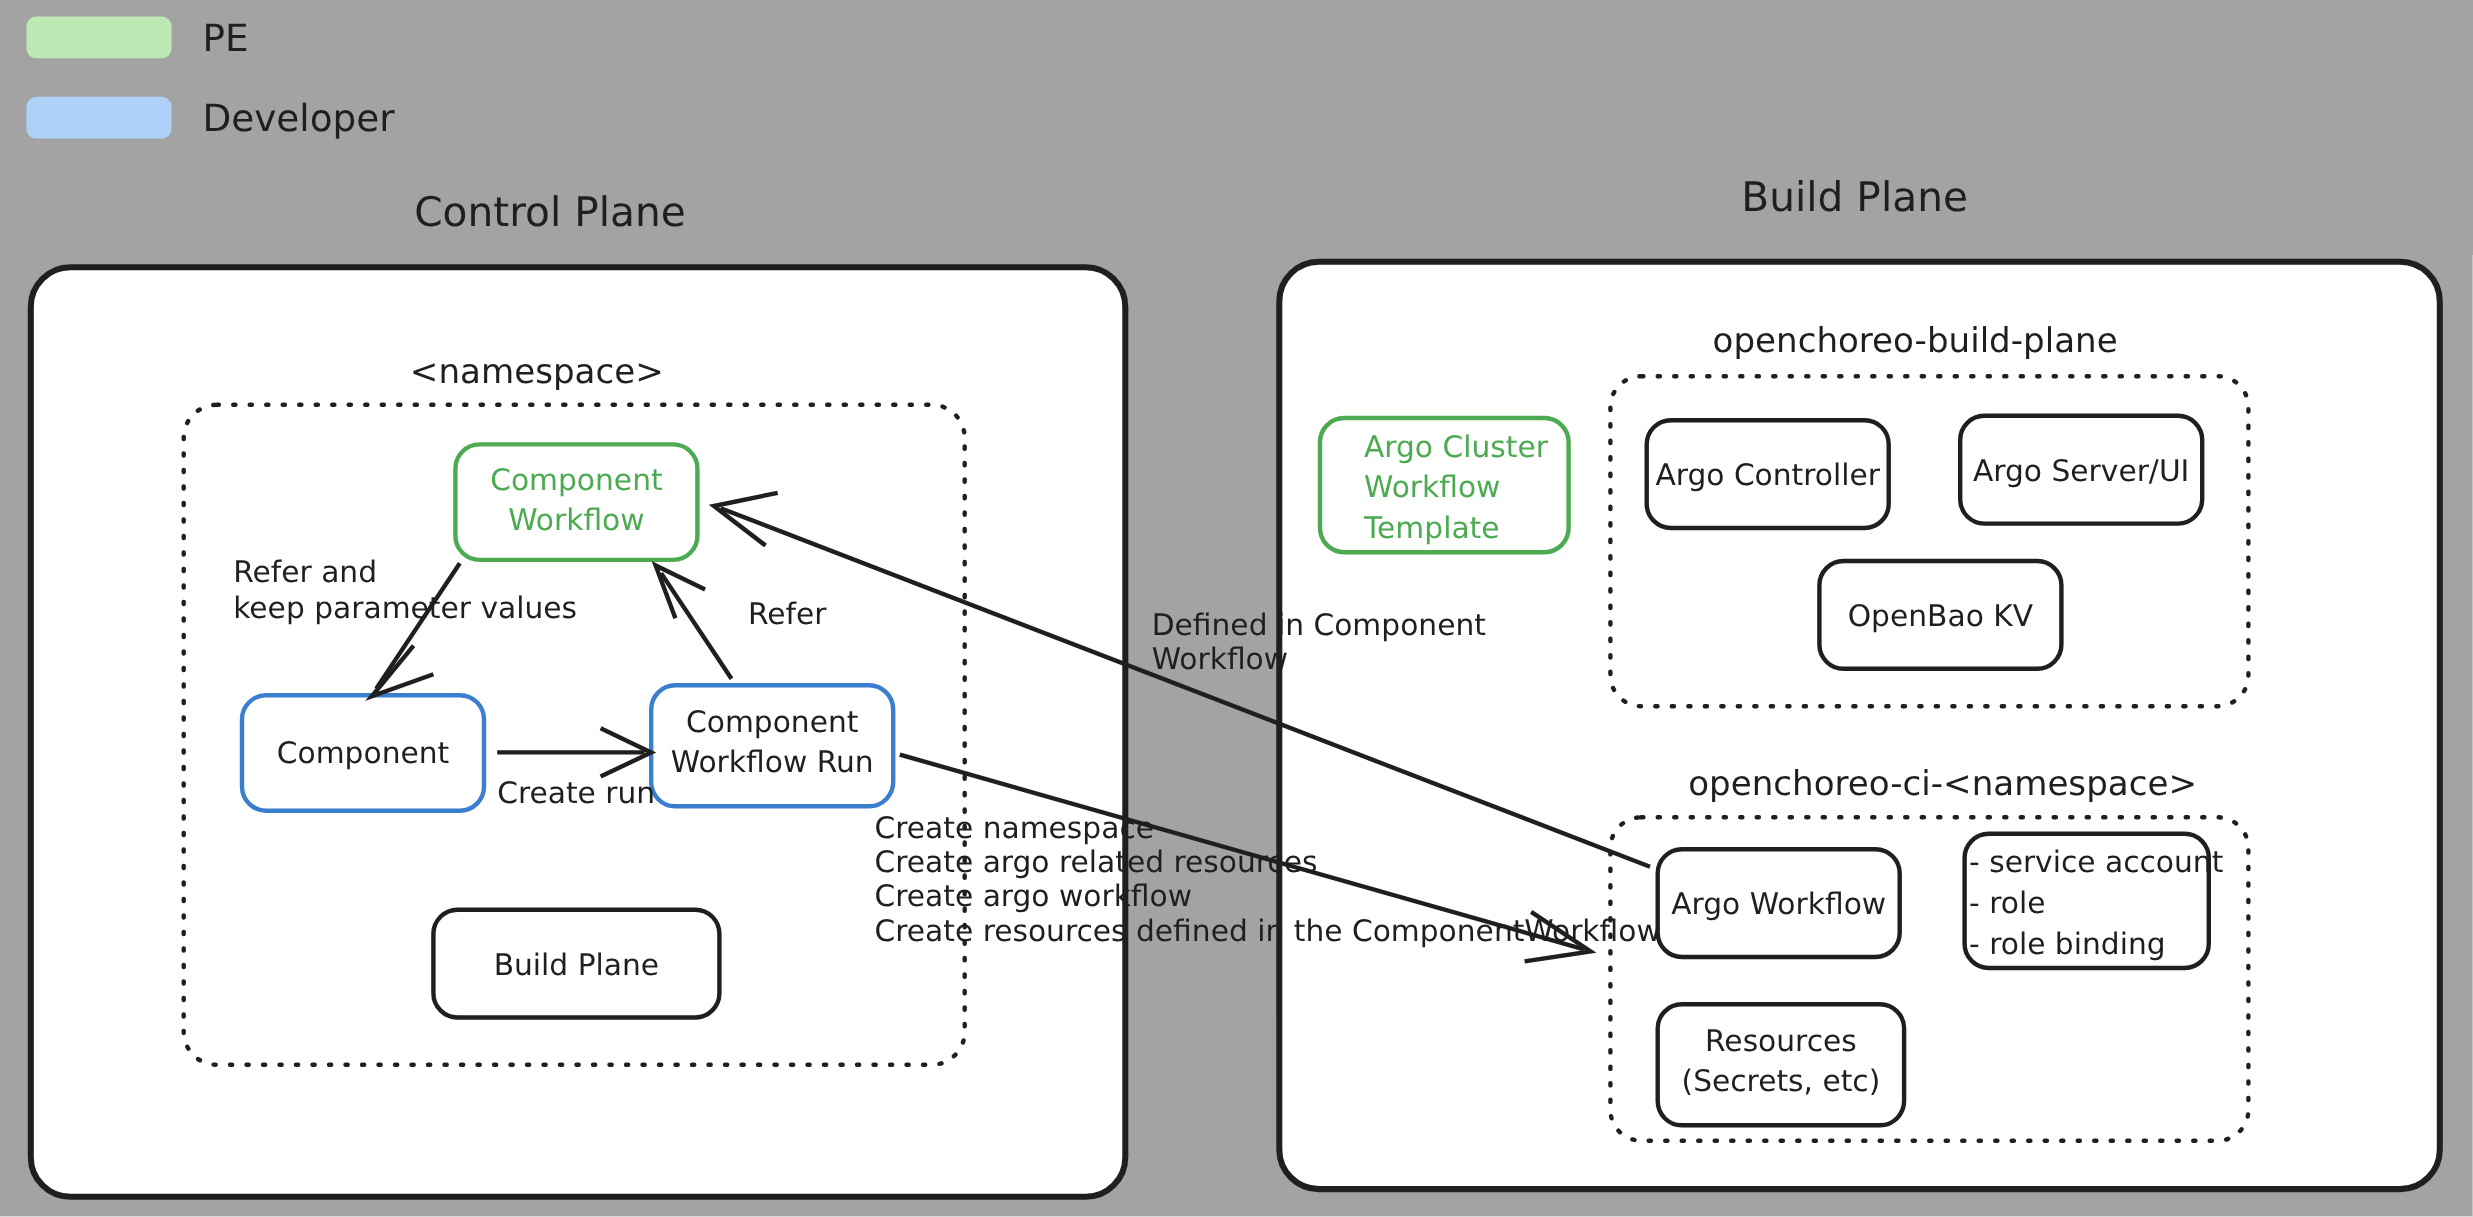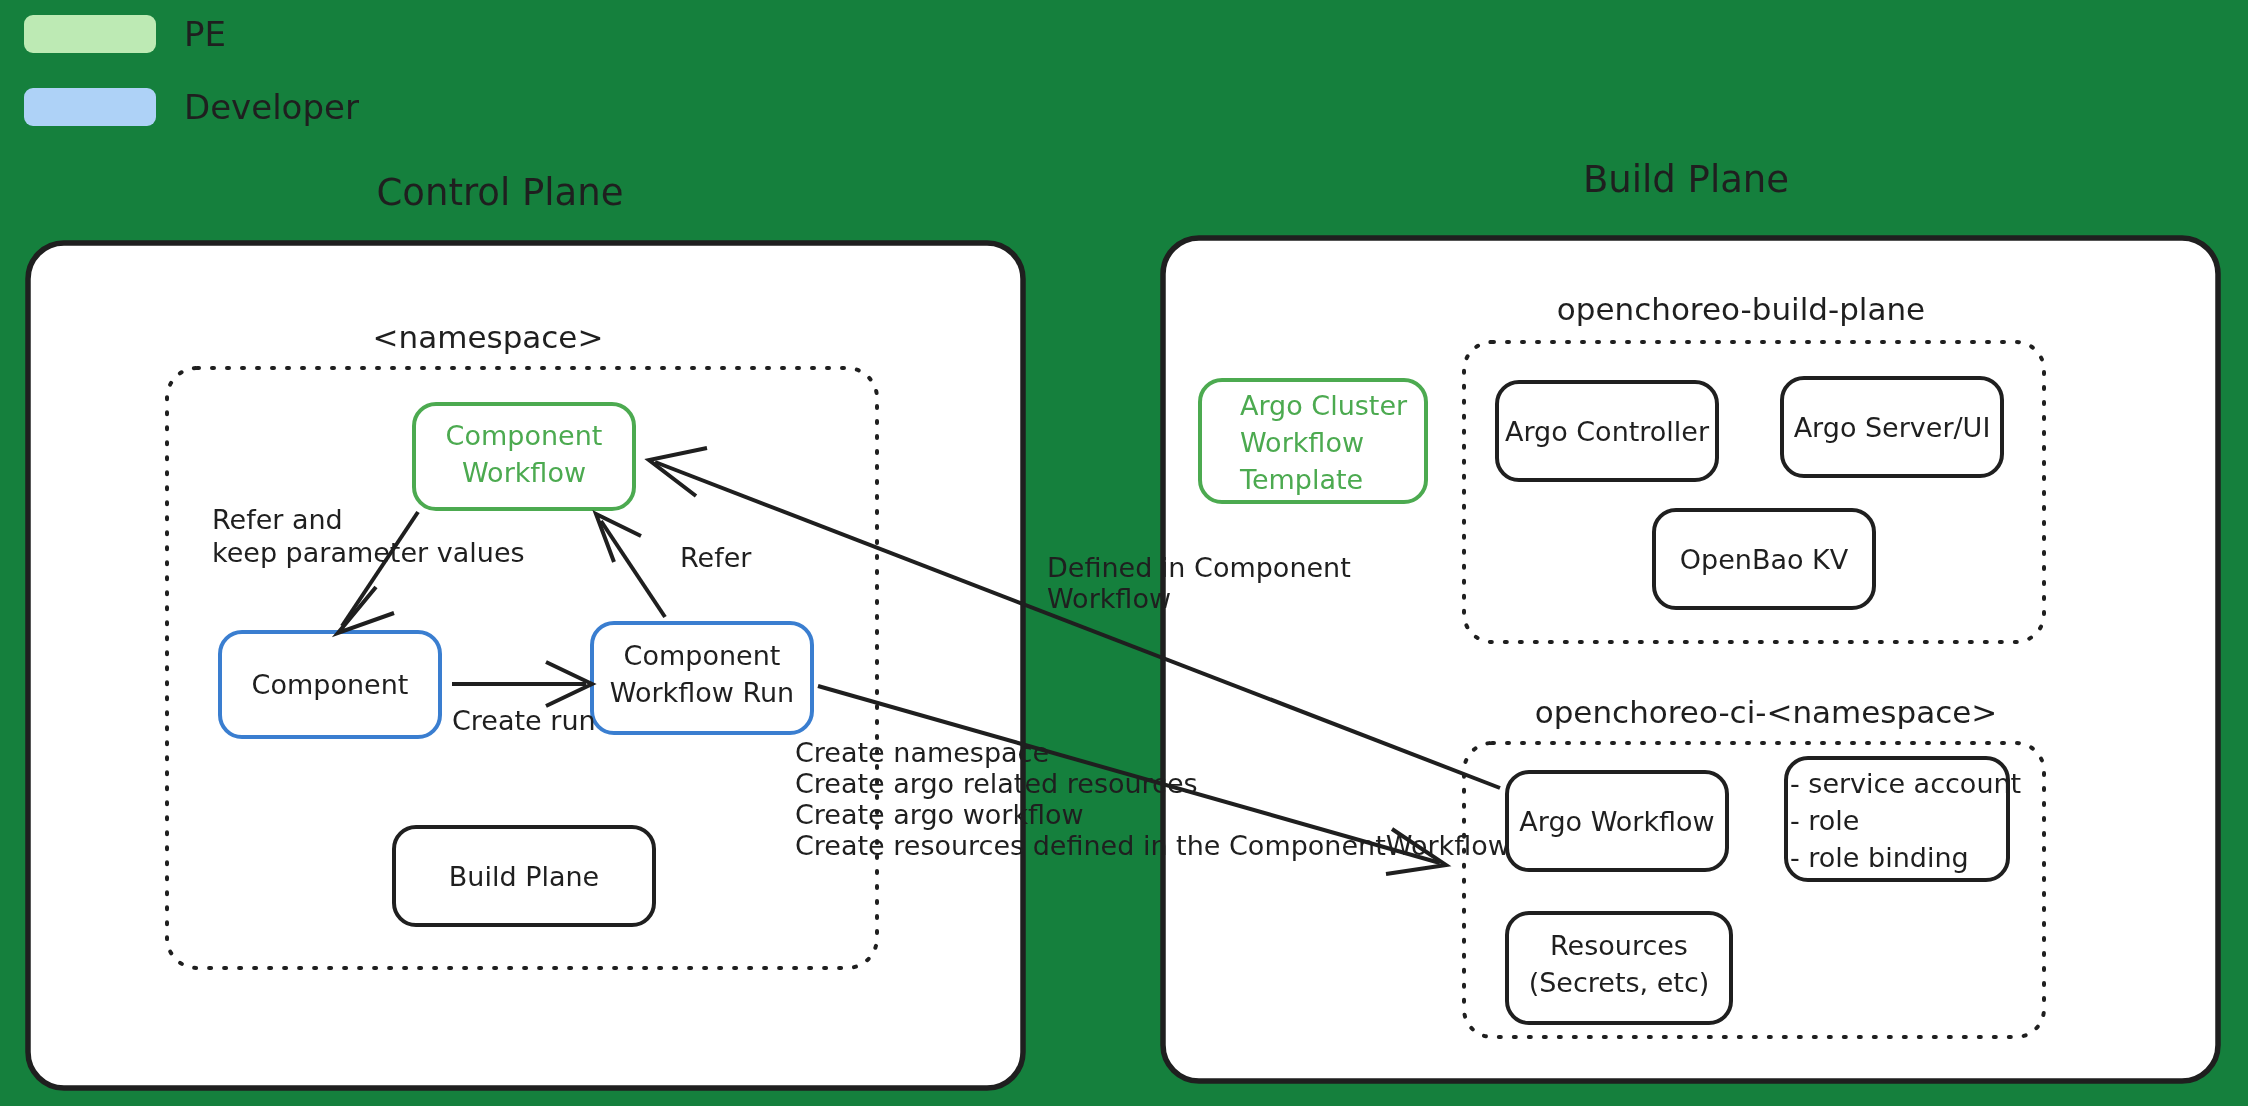--- a/index.html
+++ b/index.html
@@ -10,21 +10,21 @@
   body {
     width: 2248px;
     height: 1106px;
     font-family: "DejaVu Sans", sans-serif;
     overflow: hidden;
   }
   #stage {
     position: relative;
     width: 2248px;
     height: 1106px;
-    background: #15803d;
+    background: #a3a3a3;
   }
   svg.canvas {
     position: absolute;
     left: 0;
     top: 0;
     width: 2248px;
     height: 1106px;
   }
   .legend-swatch { stroke: none; }
   .legend-label {

